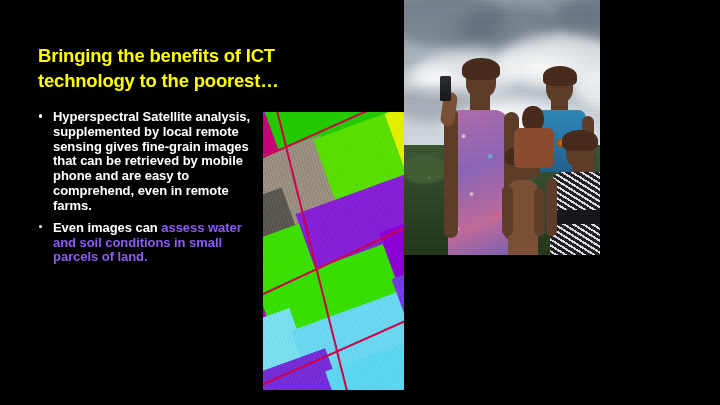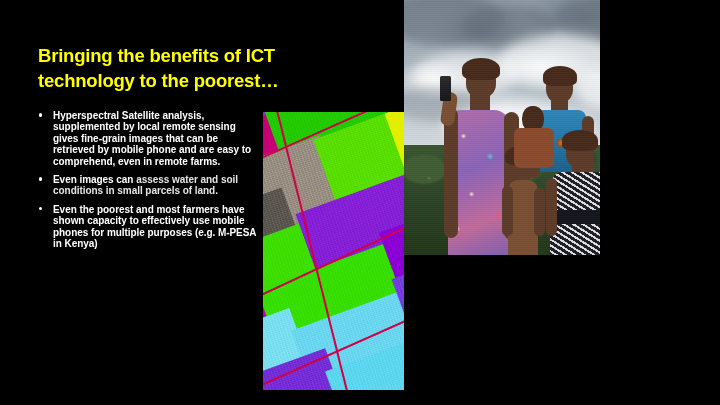--- a/index.html
+++ b/index.html
@@ -43,36 +43,36 @@
     width: 228px;
     margin: 0;
     padding: 0;
     list-style: none;
   }
   .bullet-item {
     position: relative;
     padding-left: 20px;
     margin-bottom: 7px;
     color: #ffffff;
-    font-size: 10px;
+    font-size: 13px;
     font-weight: bold;
     line-height: 1.14;
     letter-spacing: -0.05px;
   }
   .bullet-item:last-child { margin-bottom: 0; }
   .bullet-dot {
     position: absolute;
     left: 6px;
     top: 0.32em;
     width: 3.4px;
     height: 3.4px;
     border-radius: 50%;
     background: #ffffff;
   }
-  .txt-red { color: #e5e5e5; }
+  .txt-red { color: #8b5cf6; }
 
   
   .hyperspectral {
     position: absolute;
     left: 263px;
     top: 112px;
     width: 141px;
     height: 278px;
     overflow: hidden;
     background: #1b6fb5;
@@ -214,24 +214,20 @@
     <li class="bullet-item">
       <span class="bullet-dot"></span>
       <span>Hyperspectral Satellite analysis, supplemented by local remote sensing gives fine-grain images that can be retrieved by mobile phone and are easy to comprehend, even in remote farms.</span>
     </li>
 
     <li class="bullet-item">
       <span class="bullet-dot"></span>
       <span>Even images can </span><span class="txt-red">assess water and soil conditions in small parcels of land.</span>
     </li>
 
-    <li class="bullet-item">
-      <span class="bullet-dot"></span>
-      <span>Even the poorest and most farmers have shown capacity to effectively use mobile phones for multiple purposes (e.g. M-PESA in Kenya)</span>
-    </li>
 
   </ul>
 
   <div class="hyperspectral">
     <div class="hs-inner">
 
       <div class="parcel" style="left:62px;   top:-20px; width:96px;  height:66px; background:#8a2fd0;"></div>
       <div class="parcel" style="left:150px;  top:-20px; width:150px; height:84px; background:#16c800;"></div>
 
       <div class="parcel" style="left:40px;   top:46px;  width:90px;  height:42px; background:#c8007a;"></div>

